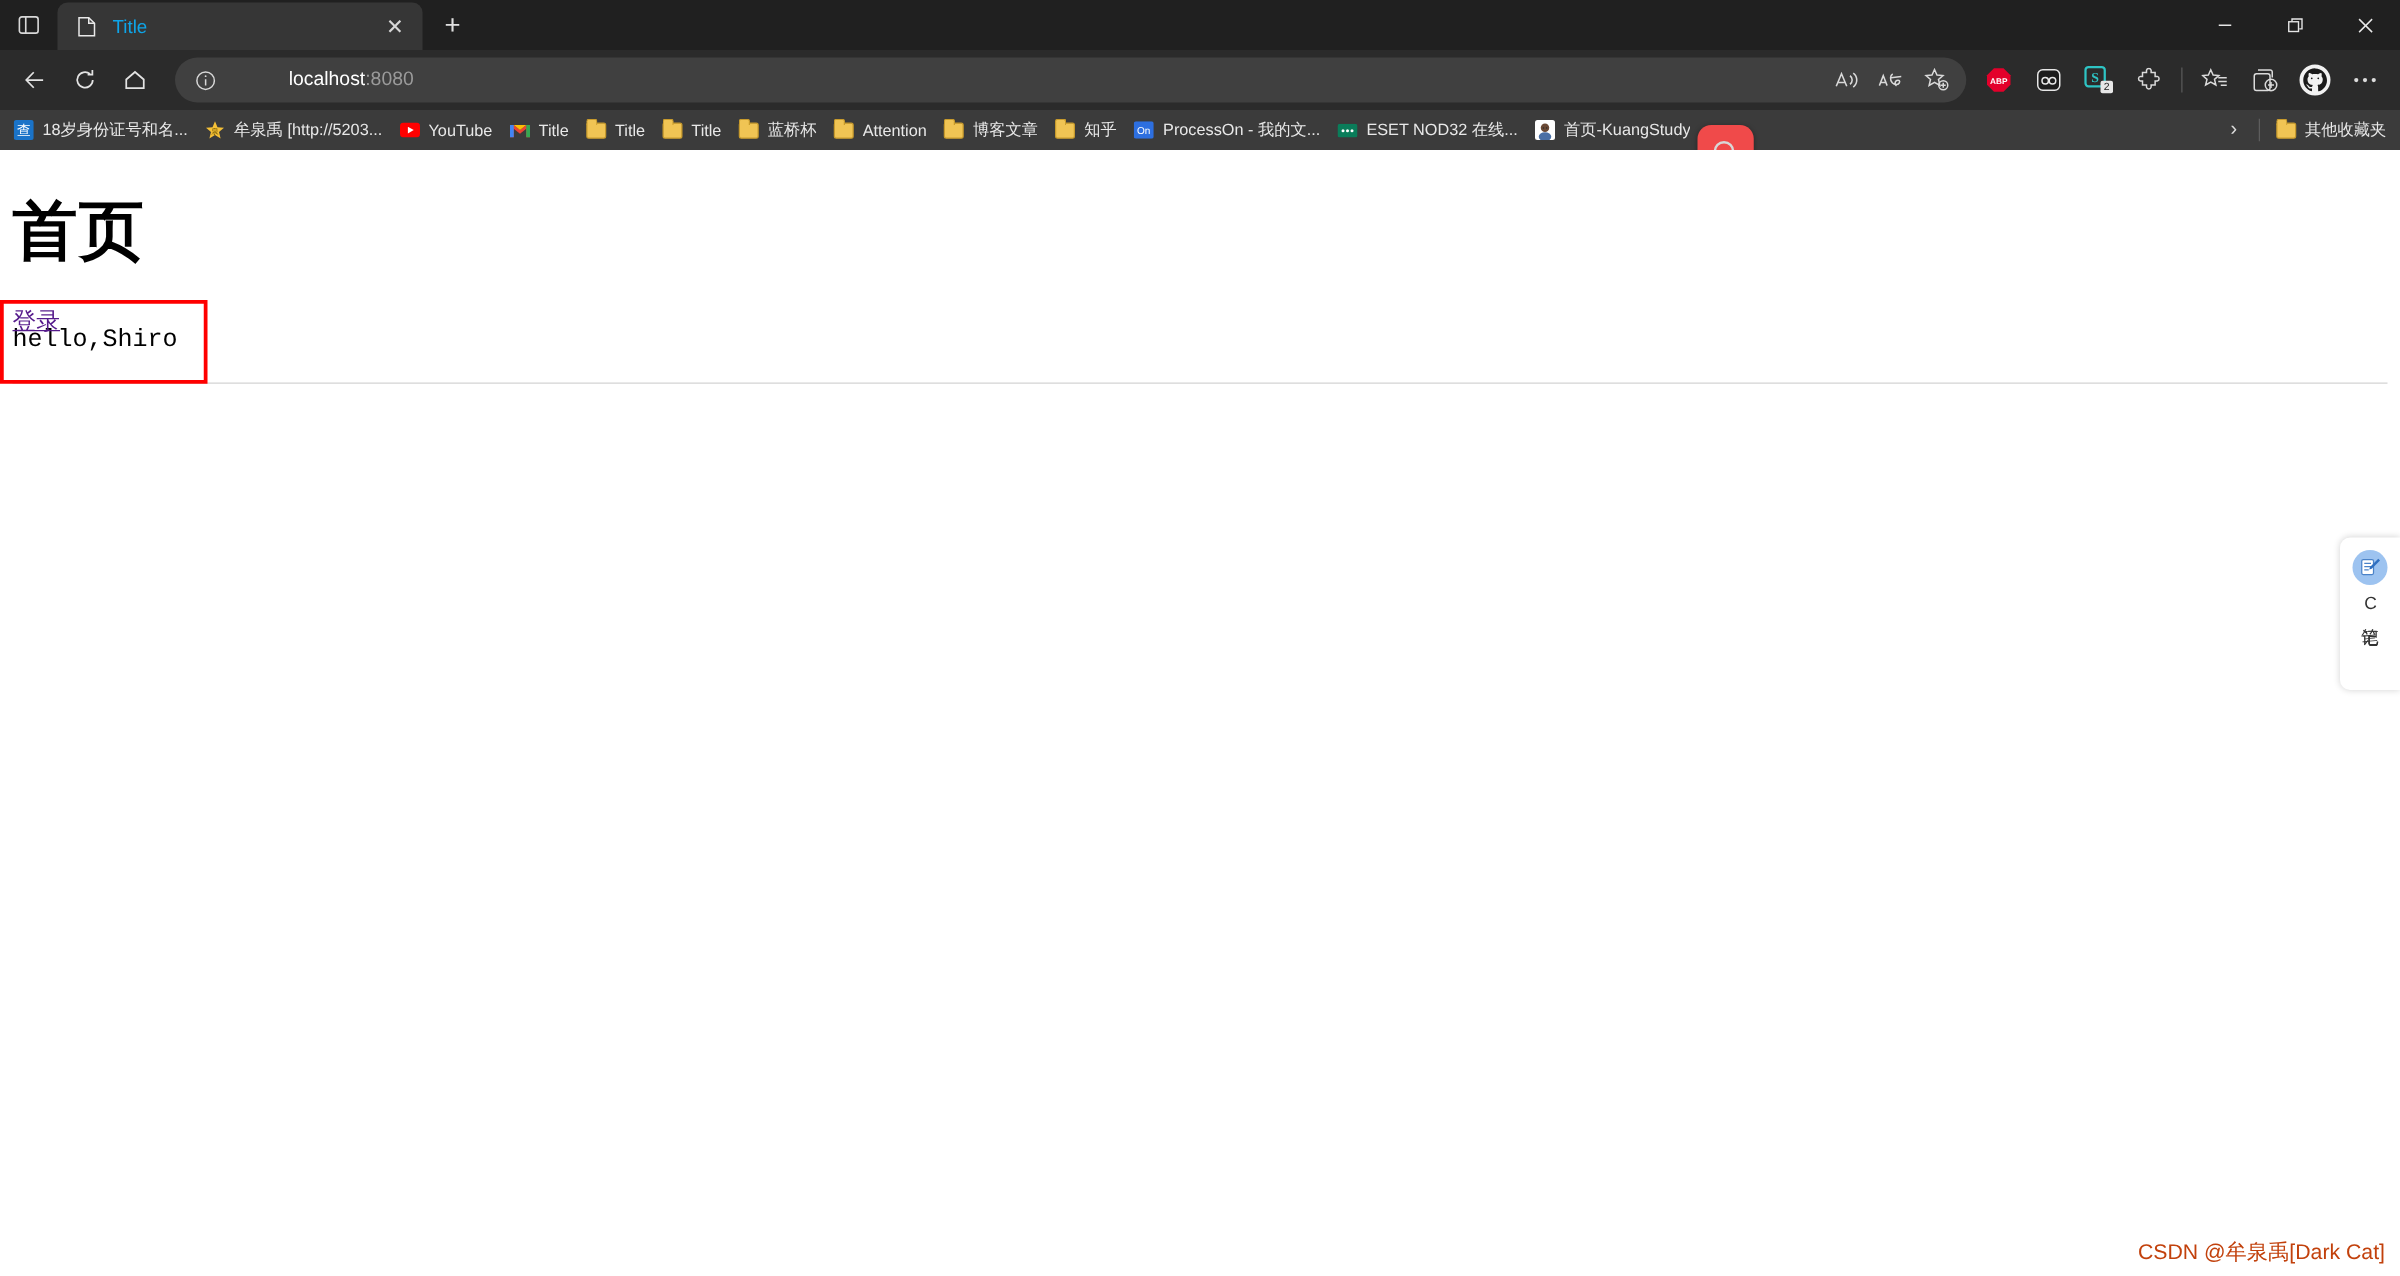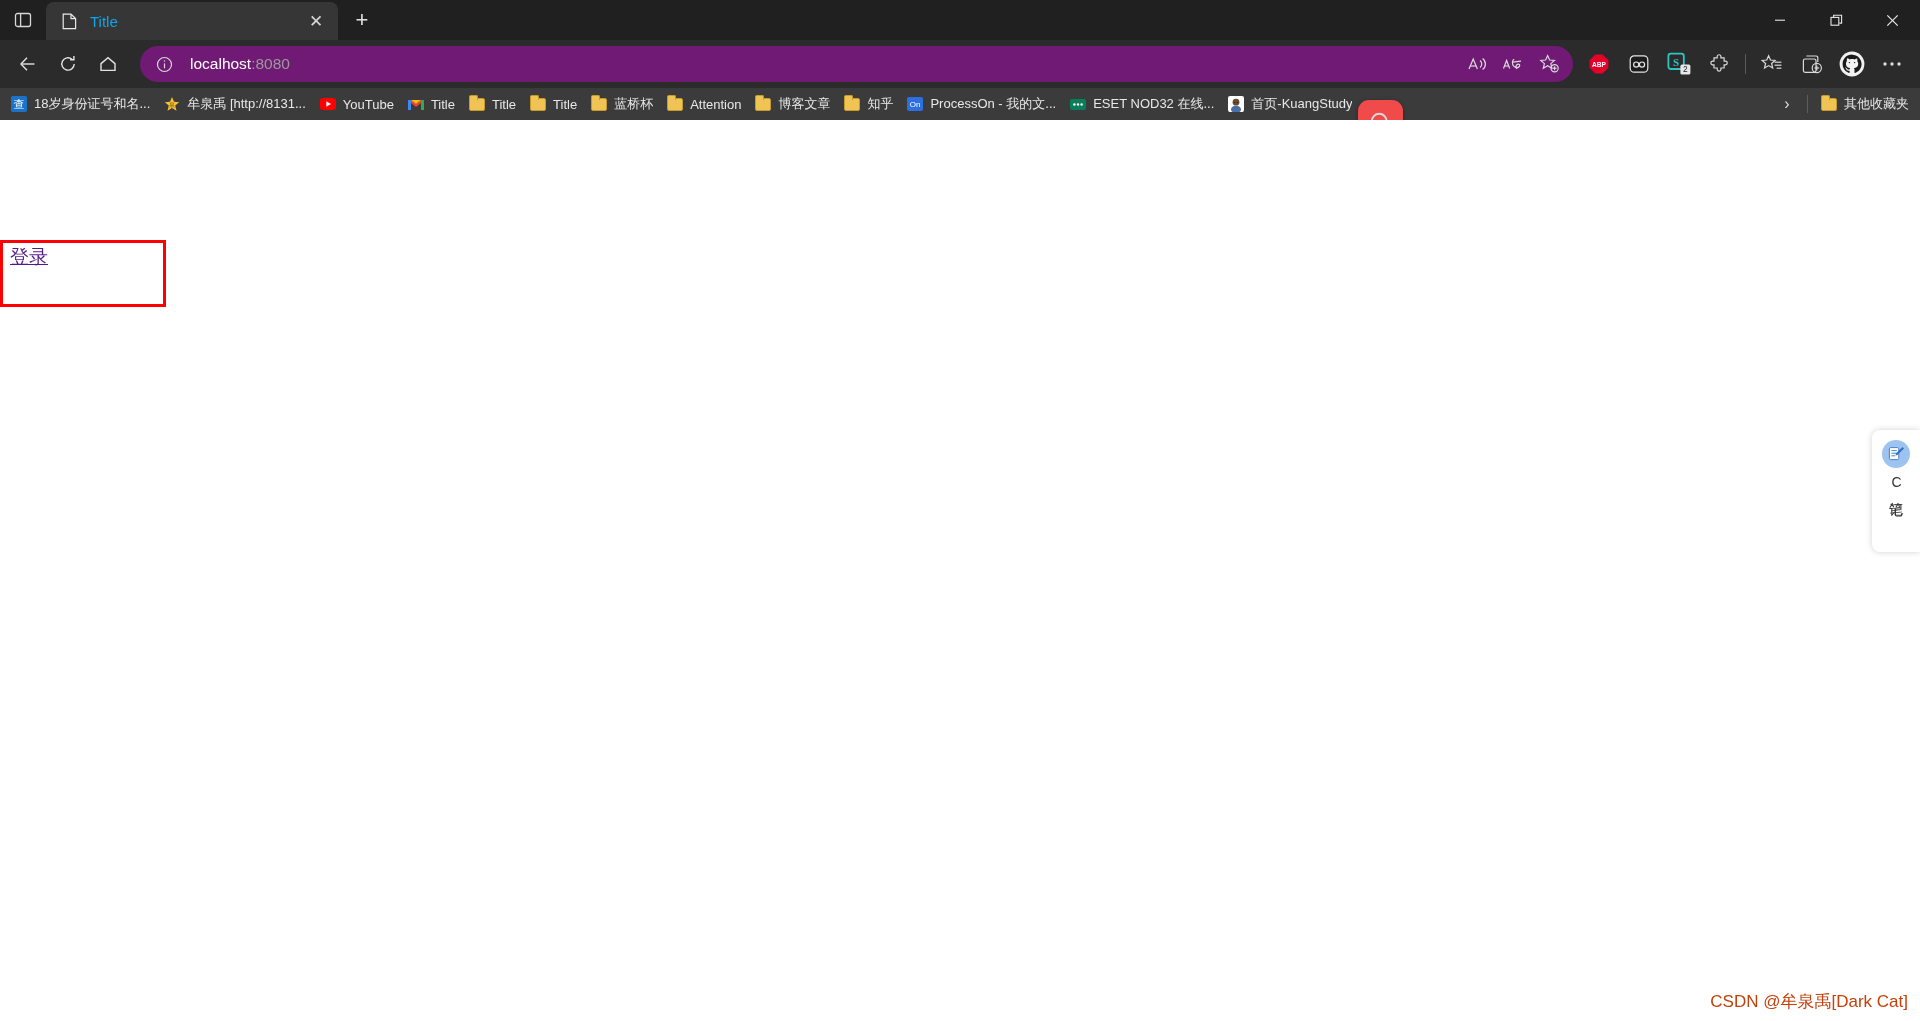--- a/index.html
+++ b/index.html
@@ -61,23 +61,24 @@
     height: 48px; background: #2b2b2b;
     display: flex; align-items: center; padding: 0 8px;
   }
   .tb-icon {
     width: 40px; height: 36px; border-radius: 4px;
     display: flex; align-items: center; justify-content: center;
     color: #e3e3e3; flex: 0 0 auto;
   }
   .omnibox {
     flex: 1 1 auto; height: 36px; margin: 0 6px 0 12px;
-    background: #701a75; border-radius: 18px;
+    background: #404040; border-radius: 18px;
     display: flex; align-items: center; padding: 0 6px 0 10px;
     min-width: 0;
+    gap: 41px;
   }
   .omni-info { width: 28px; height: 28px; display:flex; align-items:center; justify-content:center; color:#d5d5d5; flex:0 0 auto; }
   .omni-url {
     flex: 1 1 auto; font-size: 15.5px; color: #ffffff;
     margin-left: 12px; white-space: nowrap; overflow: hidden;
   }
   .omni-url .port { color: #9a9a9a; }
   .omni-actions { display: flex; align-items: center; flex: 0 0 auto; }
   .omni-actions .tb-icon { width: 36px; height: 30px; }
   .tb-right { display: flex; align-items: center; flex: 0 0 auto; }
@@ -365,21 +366,21 @@
       <span class="bm-label">18岁身份证号和名...</span>
     </div>
 
     <div class="bm">
       <span class="bm-ico">
         <svg width="16" height="16" viewBox="0 0 16 16">
             <polygon points="8,1 10,5.8 15.2,6.2 11.2,9.6 12.5,14.7 8,11.9 3.5,14.7 4.8,9.6 0.8,6.2 6,5.8" fill="#f5c037"></polygon>
             <text x="8" y="11" font-size="6" fill="#6b5400" font-family="DejaVu Sans, sans-serif" text-anchor="middle">泉</text>
           </svg>
       </span>
-      <span class="bm-label">牟泉禹 [http://8131...</span>
+      <span class="bm-label">牟泉禹 [http://5203...</span>
     </div>
 
     <div class="bm">
       <span class="bm-ico">
         <svg width="16" height="12" viewBox="0 0 16 12">
             <rect width="16" height="12" rx="3" fill="#ff0000"></rect>
             <polygon points="6.3,3.3 11,6 6.3,8.7" fill="#ffffff"></polygon>
           </svg>
       </span>
       <span class="bm-label">YouTube</span>
@@ -487,20 +488,25 @@
   </div>
 
   <div class="search-overlay">
     <svg width="26" height="26" viewBox="0 0 26 26" fill="none" stroke="#d8d8d8" stroke-width="1.9">
       <circle cx="11.2" cy="11.2" r="7.4"></circle>
         <line x1="16.6" y1="16.6" x2="22.4" y2="22.4"></line>
     </svg>
   </div>
 
   <div class="page">
+    <div class="content">
+      <h1 class="page-h1">首页</h1>
+      <div class="hello">hello,Shiro</div>
+      <hr class="rule">
+    </div>
 
     <div class="login-box"></div>
     <a class="login-link" href="#">登录</a>
 
     <div class="side-widget">
       <span class="sw-icon">
         <svg width="20" height="20" viewBox="0 0 20 20">
           <rect x="3.4" y="3.6" width="9.4" height="12" rx="1.2" fill="#ffffff" stroke="#4a82c8" stroke-width="1"></rect>
           <line x1="5.4" y1="6.6" x2="10.8" y2="6.6" stroke="#4a82c8" stroke-width="1"></line>
           <line x1="5.4" y1="9.2" x2="10.8" y2="9.2" stroke="#4a82c8" stroke-width="1"></line>

